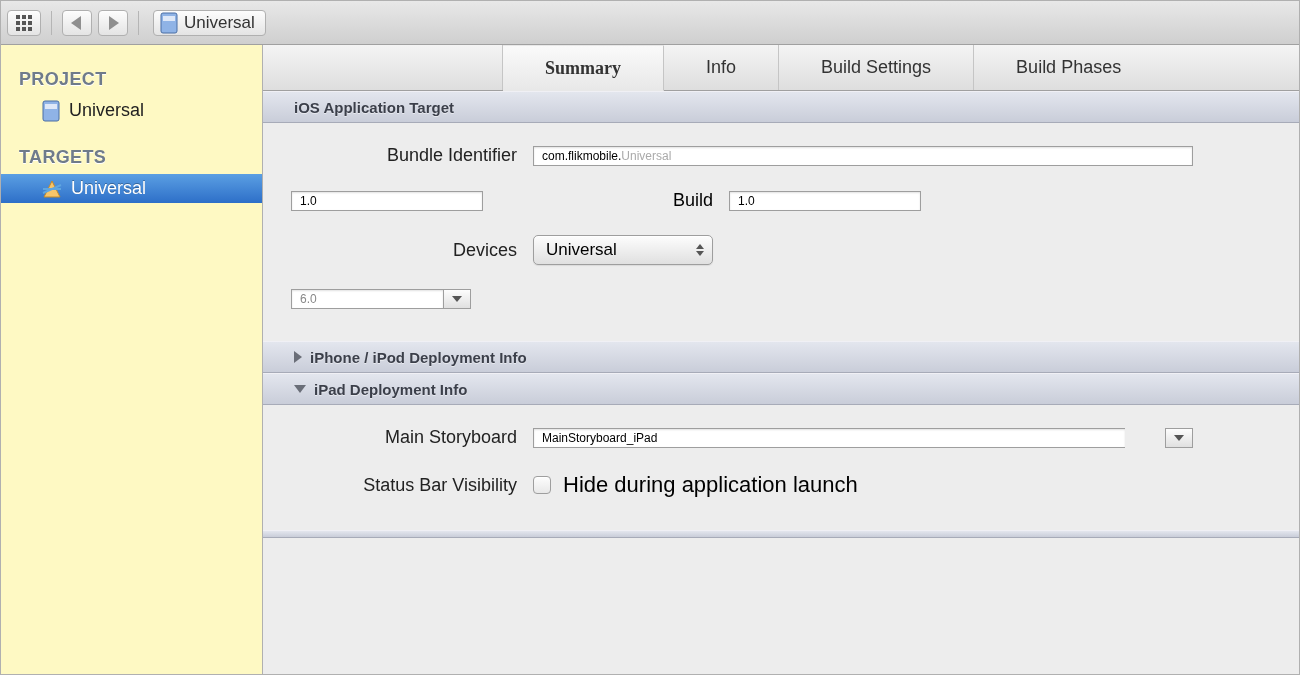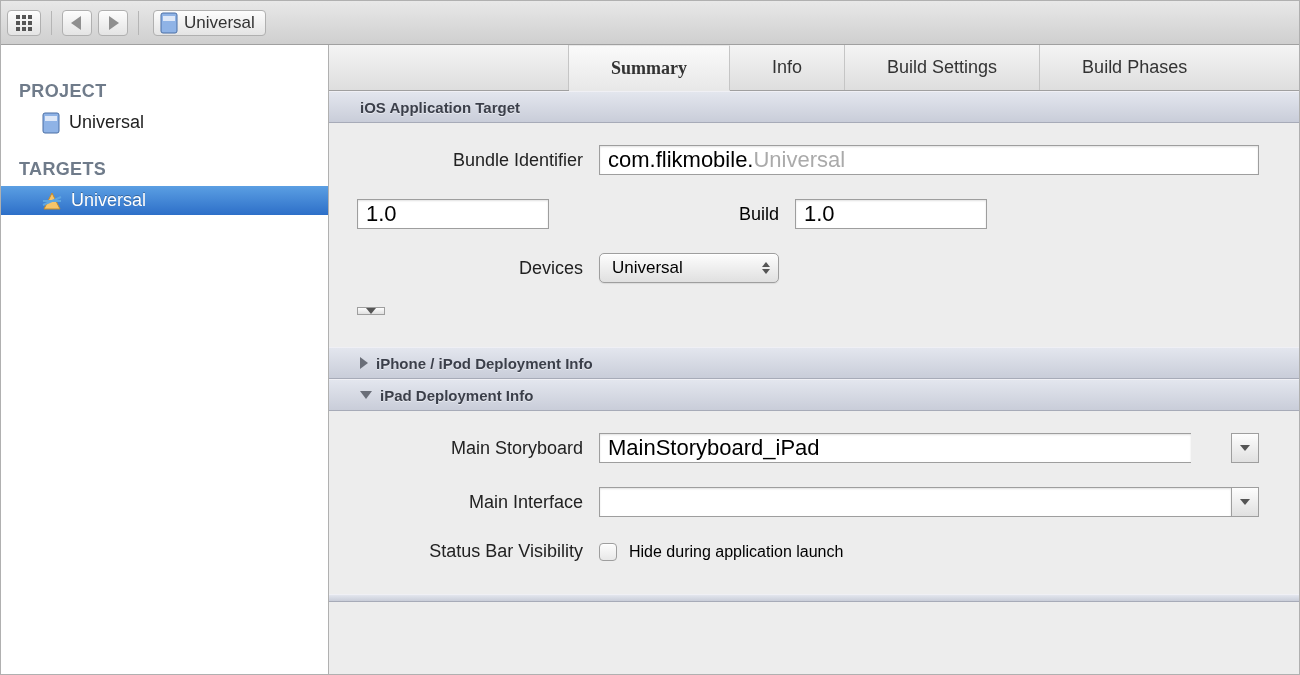--- a/index.html
+++ b/index.html
@@ -57,24 +57,24 @@
 .doc-icon-sm {
   width: 18px;
   height: 22px;
   margin-right: 6px;
   display: flex;
   align-items: center;
   justify-content: center;
 }
 .main { flex: 1; display: flex; min-height: 0; }
 .sidebar {
-  width: 328px;
-  background: #ffffff;
+  width: 262px;
+  background: #fef9c3;
   border-right: 1px solid #b0b0b0;
-  padding-top: 28px;
+  padding-top: 16px;
 }
 .sb-group-label {
   font-size: 18px;
   font-weight: bold;
   color: #6f7b8a;
   padding: 8px 18px 6px;
   letter-spacing: .02em;
   text-shadow: 0 1px 0 #fff;
 }
 .sb-item {
@@ -134,24 +134,24 @@
   gap: 8px;
 }
 .disclosure { width: 0; height: 0; }
 .disclosure.right { border-top: 6px solid transparent; border-bottom: 6px solid transparent; border-left: 8px solid #6a6e78; }
 .disclosure.down  { border-left: 6px solid transparent; border-right: 6px solid transparent; border-top: 8px solid #6a6e78; }
 
 .form-area { padding: 22px 28px 28px; }
 .form-row { display: flex; align-items: center; margin-bottom: 24px; }
 .form-label { width: 226px; text-align: right; font-size: 18px; color: #222; margin-right: 16px; }
 .text-input {
-  height: 30px;
+  height: 20px;
   border: 1px solid #9e9e9e;
   background: #fff;
-  font-size: 22px;
+  font-size: 12px;
   padding: 0 8px;
   box-shadow: inset 0 1px 2px rgba(0,0,0,.12);
 }
 .wide { flex: 1; max-width: 660px; }
 .short { width: 192px; }
 .version-row .gap { width: 170px; }
 .version-row .build-label { width: 60px; text-align: right; font-size: 18px; margin-right: 16px; }
 .select-aqua {
   height: 30px;
   min-width: 180px;
@@ -313,20 +313,21 @@
             <span>Universal</span>
             <span class="caret">
                 <span class="u"></span>
                 <span class="d"></span>
               </span>
           </div>
         </div>
 
         <div class="form-row" style="margin-bottom:4px;">
           <div class="combo">
+            <input class="text-input" style="width: 152px; color: rgb(136, 136, 136);" value="6.0">
             <div class="drop-btn">
                 <span class="tri"></span>
               </div>
           </div>
         </div>
       </div>
 
       <div class="section-header">
         <span class="disclosure right"></span>
         <span>iPhone / iPod Deployment Info</span>
@@ -339,32 +340,23 @@
       <div class="form-area">
         <div class="form-row">
           <div class="form-label">Main Storyboard</div>
           <div class="combo" style="flex:1;max-width:660px;gap:40px;">
             <input class="text-input" style="flex: 1 1 0%;" value="MainStoryboard_iPad">
             <div class="drop-btn">
                 <span class="tri"></span>
               </div>
           </div>
         </div>
-        <div class="form-row">
-          <div class="form-label">Main Interface</div>
-          <div class="combo" style="flex:1;max-width:660px;">
-            <input class="text-input" style="flex: 1 1 0%;" value="">
-            <div class="drop-btn">
-                <span class="tri"></span>
-              </div>
-          </div>
-        </div>
         <div class="form-row" style="margin-bottom:4px;">
           <div class="form-label">Status Bar Visibility</div>
           <div class="checkbox"></div>
-          <span style="font-size:16px;">Hide during application launch</span>
+          <span style="font-size:22px;">Hide during application launch</span>
         </div>
       </div>
 
       <div class="section-header" style="height:8px;"></div>
     </div>
   </div>
 </div>
 
 </body></html>

